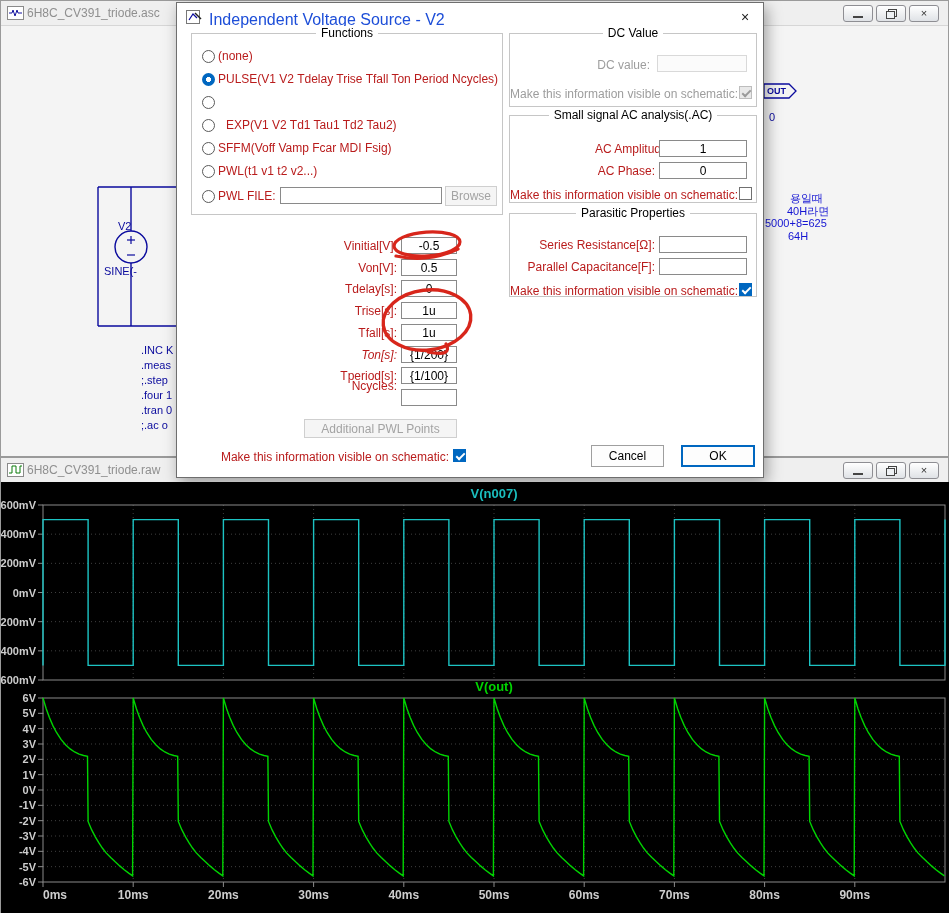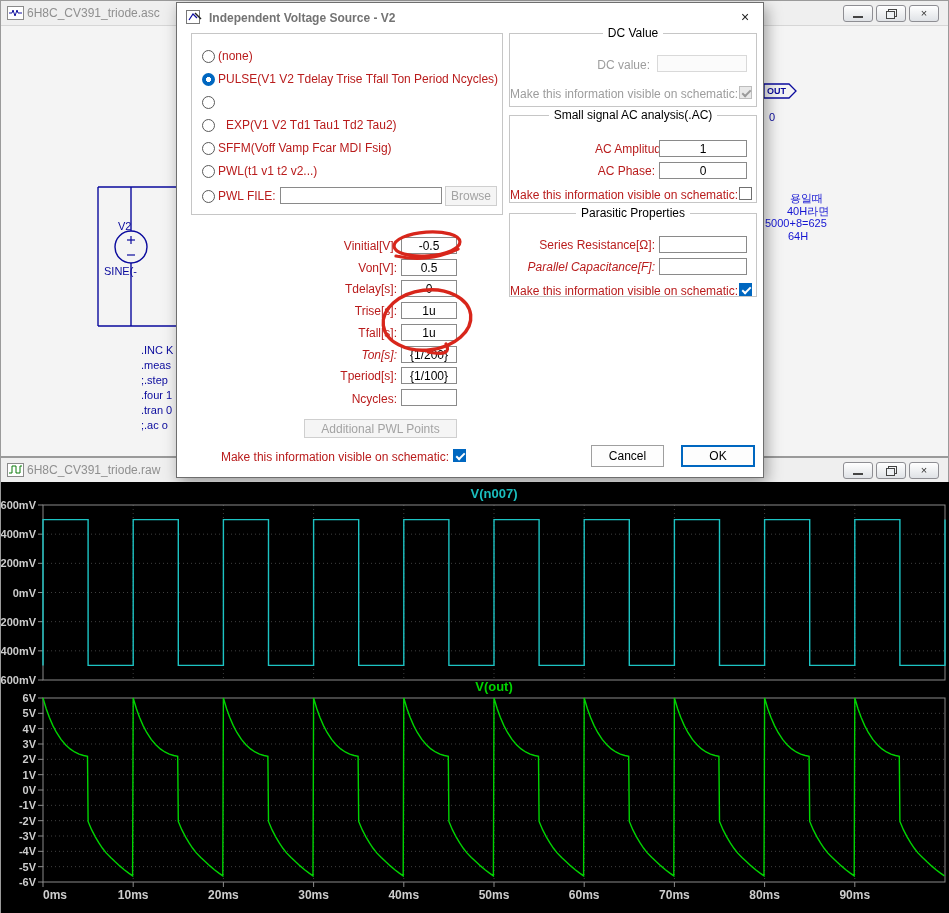--- a/index.html
+++ b/index.html
@@ -20,21 +20,21 @@
   .ico-restore::before{content:"";position:absolute;right:0;top:0;width:7px;height:6px;border:1px solid #444;}
   .ico-restore::after{content:"";position:absolute;left:0;bottom:0;width:7px;height:6px;border:1px solid #444;background:#eef1f4;}
 
   
   .sch-txt{position:absolute;font-size:11px;color:#0a0a9d;white-space:nowrap;}
   .kor{color:#1414d2;}
 
   
   #dlg{position:absolute;left:176px;top:2px;width:588px;height:476px;background:#ffffff;
        border:1px solid #6e6e6e;box-shadow:3px 5px 14px rgba(0,0,0,.35);z-index:20;box-sizing:border-box;}
-  .dlg-title{position:absolute;left:32px;top:8px;font-size:12px;color:#737373;font-weight:bold;}
+  .dlg-title{position:absolute;left:32px;top:8px;font-size:16px;color:#1d4ed8;}
   .dlg-close{position:absolute;right:4px;top:2px;width:28px;height:24px;display:flex;align-items:center;
              justify-content:center;font-size:14px;color:#222;}
   .grp{position:absolute;border:1px solid #c6c6c6;box-sizing:border-box;}
   .gtitle{position:absolute;top:-7px;left:0;width:100%;text-align:center;font-size:12px;line-height:13px;color:#000;}
   .gtitle span{background:#fff;padding:0 5px;}
   .lbl{position:absolute;font-size:12px;color:#b91c1c;line-height:14px;white-space:nowrap;}
   .lbl-r{text-align:right;}
   .gray{color:#9d9d9d;}
   .radio{position:absolute;box-sizing:border-box;width:13px;height:13px;border-radius:50%;
          border:1px solid #5a5a5a;background:#fff;}
@@ -257,20 +257,21 @@
       <polyline points="3,10 7,4 11,8" fill="none" stroke="#0a0a9d" stroke-width="1.2"></polyline>
       <line x1="9" y1="3" x2="15" y2="9" stroke="#222" stroke-width="1.4"></line>
     </svg>
     <span class="dlg-title">Independent Voltage Source - V2</span>
     <div class="dlg-close">
         <span>×</span>
       </div>
   </div>
 
   <div class="grp" style="left:14px;top:30px;width:312px;height:182px;">
+    <div class="gtitle"><span>Functions</span></div>
 
     <span class="radio" style="left:10px;top:16px;"></span>
     <span class="lbl" style="left:26px;top:15px;">(none)</span>
 
     <span class="radio sel" style="left:10px;top:39px;"></span>
     <span class="lbl" style="left:26px;top:38px;">PULSE(V1 V2 Tdelay Trise Tfall Ton Period Ncycles)</span>
 
     <span class="radio" style="left:10px;top:62px;"></span>
 
     <span class="radio" style="left:10px;top:85px;"></span>
@@ -302,21 +303,21 @@
 
   <span class="lbl lbl-r" style="left:74px;top:323px;width:146px;">Tfall[s]:</span>
   <input class="tin" style="left: 224px; top: 321px; width: 56px;" value="1u">
 
   <span class="lbl lbl-r" style="left:74px;top:345px;width:146px;font-style:italic;">Ton[s]:</span>
   <input class="tin" style="left: 224px; top: 343px; width: 56px;" value="{1/200}">
 
   <span class="lbl lbl-r" style="left:74px;top:366px;width:146px;">Tperiod[s]:</span>
   <input class="tin" style="left: 224px; top: 364px; width: 56px;" value="{1/100}">
 
-  <span class="lbl lbl-r" style="left:74px;top:389px;width:146px;">Ncycles:</span>
+  <span class="lbl lbl-r" style="left:74px;top:376px;width:146px;">Ncycles:</span>
   <input class="tin" style="left: 224px; top: 386px; width: 56px;" value="">
 
   <div class="btn disabled" style="left:127px;top:416px;width:153px;height:19px;">Additional PWL Points</div>
 
   <span class="lbl lbl-r" style="left:40px;top:447px;width:232px;">Make this information visible on schematic:</span>
   <span class="cb checked" style="left:276px;top:446px;"></span>
 
   <div class="grp" style="left:332px;top:30px;width:248px;height:74px;">
     <div class="gtitle"><span>DC Value</span></div>
     <span class="lbl lbl-r gray" style="left:40px;top:24px;width:100px;">DC value:</span>
@@ -332,21 +333,21 @@
     <span class="lbl lbl-r" style="left:40px;top:48px;width:105px;">AC Phase:</span>
     <input class="tin" style="left: 149px; top: 46px; width: 88px;" value="0">
     <span class="lbl lbl-r" style="left:0;top:72px;width:225px;">Make this information visible on schematic:</span>
     <span class="cb" style="left:229px;top:71px;"></span>
   </div>
 
   <div class="grp" style="left:332px;top:210px;width:248px;height:84px;">
     <div class="gtitle"><span>Parasitic Properties</span></div>
     <span class="lbl lbl-r" style="left:10px;top:24px;width:135px;">Series Resistance[Ω]:</span>
     <input class="tin" style="left: 149px; top: 22px; width: 88px;" value="">
-    <span class="lbl lbl-r" style="left:10px;top:46px;width:135px;font-style:italic;">Parallel Capacitance[F]:</span>
+    <span class="lbl lbl-r" style="left:10px;top:46px;width:135px;">Parallel Capacitance[F]:</span>
     <input class="tin" style="left: 149px; top: 44px; width: 88px;" value="">
     <span class="lbl lbl-r" style="left:0;top:70px;width:225px;">Make this information visible on schematic:</span>
     <span class="cb checked" style="left:229px;top:69px;"></span>
   </div>
 
   <div class="btn" style="left:414px;top:442px;width:73px;height:22px;">Cancel</div>
   <div class="btn default" style="left:504px;top:442px;width:74px;height:22px;">OK</div>
 </div>
 
 <svg id="annot" width="949" height="913">

